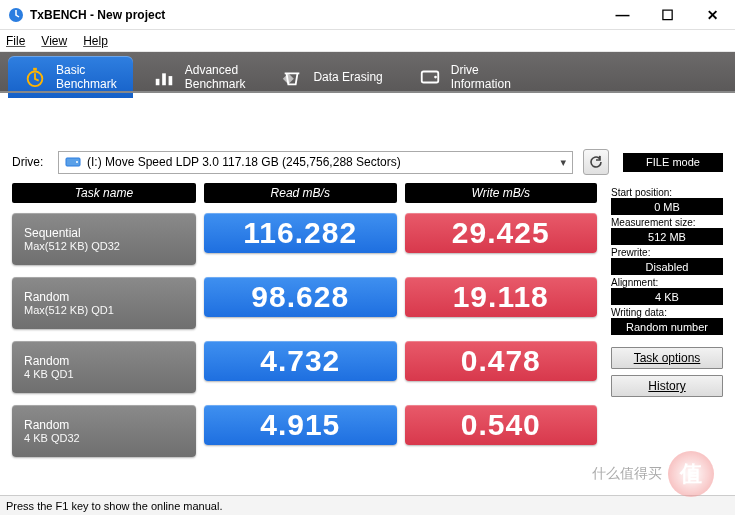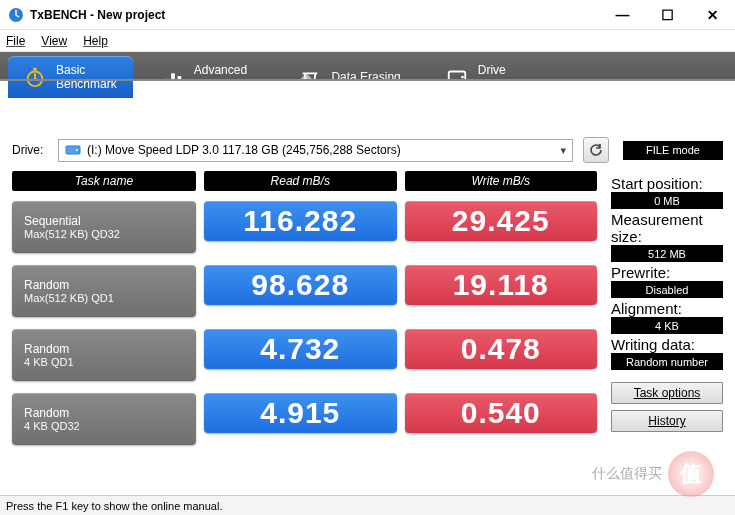--- a/index.html
+++ b/index.html
@@ -7,21 +7,21 @@
 
 .titlebar { height: 30px; display: flex; align-items: center; padding: 0 0 0 8px; background: #fff; border-bottom: 1px solid #e0e0e0; font-weight: bold; }
 .titlebar .app-icon { width: 16px; height: 16px; margin-right: 6px; }
 .titlebar .title { font-size: 12px; flex: 1; }
 .titlebar .win-controls { display: flex; }
 .titlebar .win-btn { width: 45px; height: 30px; display: flex; align-items: center; justify-content: center; font-size: 14px; cursor: pointer; }
 
 .menubar { height: 22px; display: flex; align-items: center; padding: 0 0; gap: 4px; border-bottom: 1px solid #e8e8e8; }
 .menubar .menu-item { font-size: 12px; padding: 2px 6px; text-decoration: underline; text-decoration-color: #555; cursor: pointer; }
 
-.tabstrip { display: flex; background: linear-gradient(#6c6a6a,#5a5858); height: 29px; padding: 4px 8px 0 8px; position: relative; gap: 9px; }
+.tabstrip { display: flex; background: linear-gradient(#6c6a6a,#5a5858); height: 41px; padding: 4px 8px 0 8px; position: relative; }
 .tabstrip::after { content:""; position:absolute; left:0; right:0; bottom:0; height:2px; background:#888; }
 .tab { display: flex; align-items: center; gap: 10px; padding: 6px 16px; color: #fff; border-radius: 6px 6px 0 0; margin-right: 4px; cursor: pointer; height: 42px; }
 .tab.active { background: linear-gradient(#2f7fe0,#1560c8); box-shadow: inset 0 1px 0 rgba(255,255,255,.3); }
 .tab .tab-icon { width: 22px; height: 22px; flex-shrink: 0; }
 .tab .tab-text { font-size: 12px; line-height: 1.2; }
 
 .drive-row { display: flex; align-items: center; padding: 8px 12px; gap: 10px; margin-top: 48px; }
 .drive-row .lbl { font-size: 12px; width: 36px; }
 .drive-select { flex: 1; height: 23px; border: 1px solid #aaa; display: flex; align-items: center; padding: 0 22px 0 6px; font-size: 12px; background: #fff; position: relative; cursor: pointer; }
 .drive-select::after { content:"▾"; position:absolute; right:6px; font-size:11px; color:#444; }
@@ -40,21 +40,21 @@
 .task-cell { flex: 0 0 184px; height: 52px; background: linear-gradient(#8a8a8a,#6f6f6f); border-radius: 4px; color:#fff; padding: 10px 12px; font-size: 12px; display:flex; flex-direction:column; justify-content:center; box-shadow: inset 0 1px 0 rgba(255,255,255,.25), 0 1px 2px rgba(0,0,0,.3); }
 .task-cell .t1 { font-weight:400; }
 .task-cell .t2 { font-size:11px; opacity:.95; }
 .val-cell { flex:1; height:40px; border-radius:4px; display:flex; align-items:center; justify-content:center; color:#fff; font-weight:bold; font-size:30px; letter-spacing:1px; box-shadow: inset 0 1px 0 rgba(255,255,255,.25), 0 1px 2px rgba(0,0,0,.3); font-family: Arial, sans-serif; }
 .val-cell.read { background: linear-gradient(#3f90f0,#1e6fe0); }
 .val-cell.write { background: linear-gradient(#e85a6a,#d8384c); }
 
 .sidebar { width: 112px; display:flex; flex-direction:column; gap:6px; padding-top: 2px; }
 .btn { height:22px; border:1px solid #888; background:linear-gradient(#f2f2f2,#dcdcdc); font-size:12px; display:flex; align-items:center; justify-content:center; cursor:pointer; border-radius:1px; }
 .btn.start { border:2px solid #2a7de0; background:#e8f0fc; }
-.side-lbl { font-size:15px; margin-top:2px; }
+.side-lbl { font-size:10px; margin-top:2px; }
 .side-val { background:#000; color:#fff; font-size:11px; height:17px; display:flex; align-items:center; justify-content:center; }
 .btn.under { text-decoration: underline; }
 
 .statusbar { position:absolute; left:0; right:0; bottom:0; height:20px; border-top:1px solid #ccc; font-size:11px; display:flex; align-items:center; padding:0 6px; background:#f4f4f4; }
 
 .watermark { position:absolute; right:21px; bottom:18px; opacity:.55; display:flex; align-items:center; gap:6px; pointer-events:none; }
 .watermark .wm-circle { width:46px; height:46px; border-radius:50%; background:radial-gradient(#fff,#e66); display:flex; align-items:center; justify-content:center; color:#fff; font-size:22px; font-weight:bold; }
 .watermark .wm-text { font-size:14px; color:#666; writing-mode:horizontal-tb; }
 </style>
 </head>

